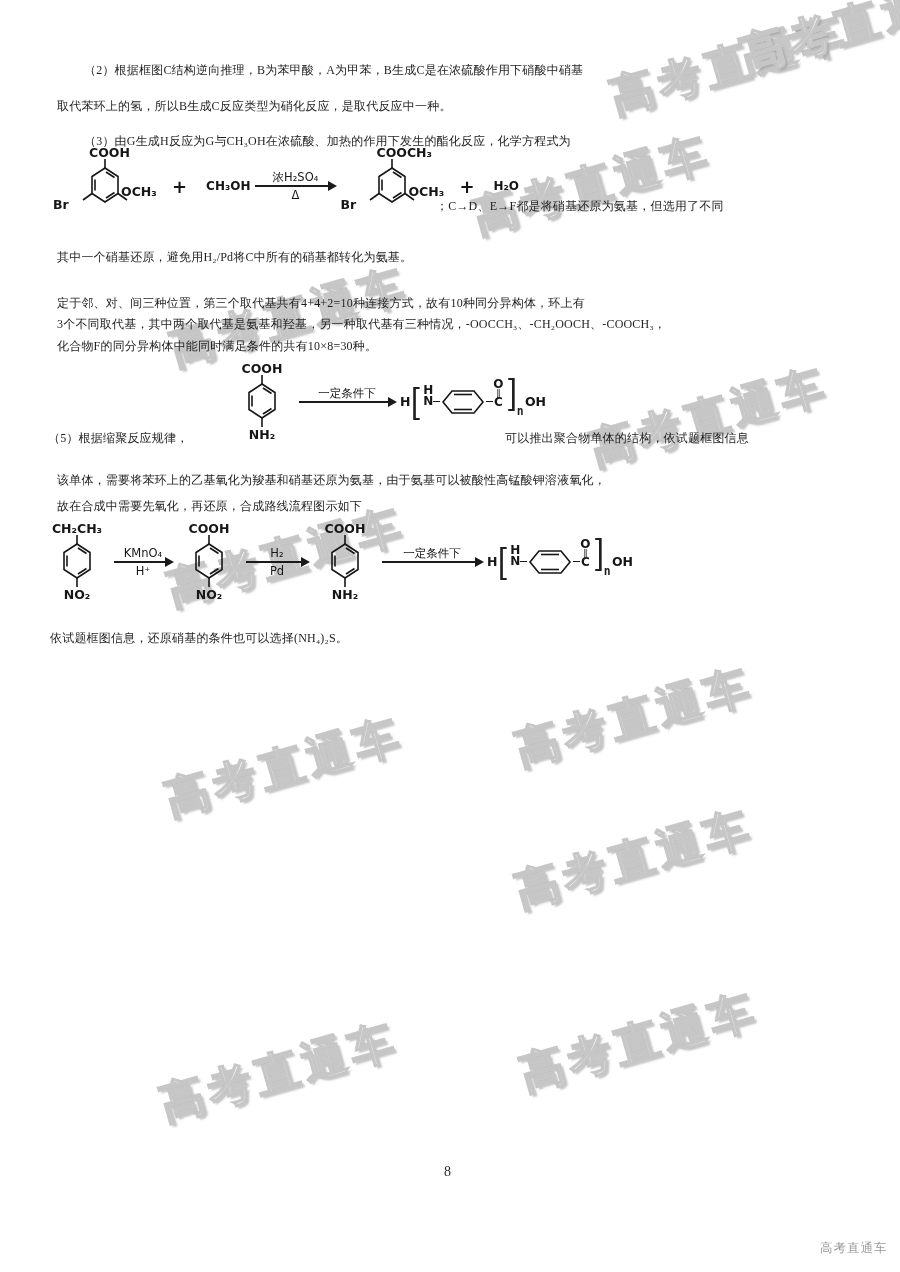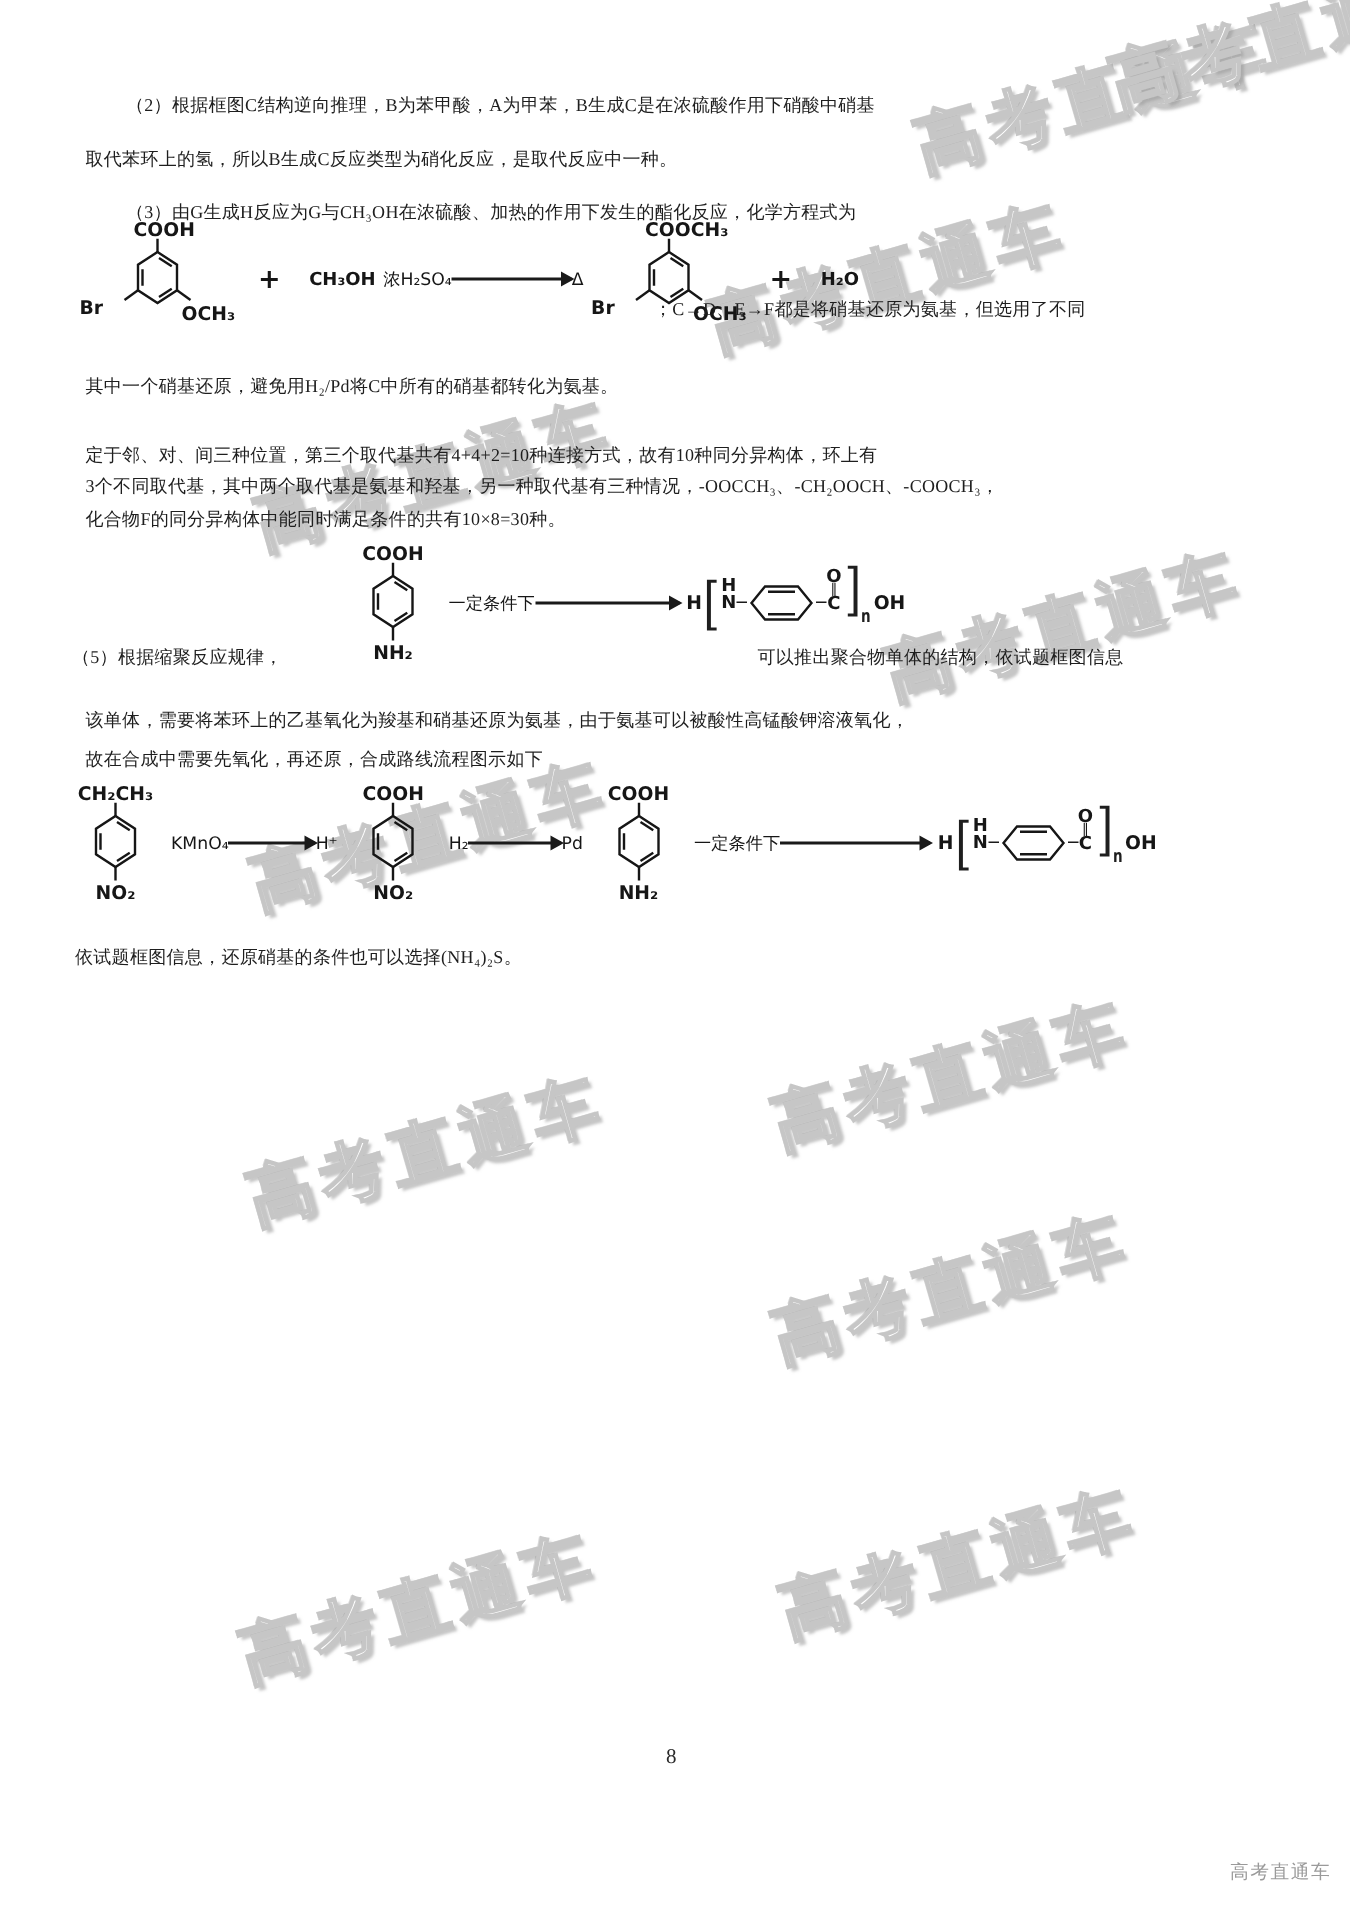--- a/index.html
+++ b/index.html
@@ -21,26 +21,26 @@
   .flabel,.reagent,.plus,.pend,.stack,.alabel{font-family:"DejaVu Sans",sans-serif;color:#161616;}
   .reagent{font-weight:bold;font-size:12px;margin-left:12px;}
   .plus{font-weight:bold;font-size:18px;padding:0 2px;}
   svg.hex line, svg.hex polygon{stroke:#161616;}
   
   .mol3{position:relative;width:112px;height:80px;flex:0 0 auto;}
   .mol3 svg{position:absolute;left:28px;top:13px;}
   .mol3 .flabel{position:absolute;font-size:12.5px;font-weight:bold;white-space:nowrap;}
   .mol3 .top{left:36px;top:-1px;}
   .mol3 .bl{left:0px;top:51px;}
-  .mol3 .br{left:68px;top:55px;}
+  .mol3 .br{left:68px;top:38px;}
   
   .molv{display:flex;flex-direction:column;align-items:center;flex:0 0 auto;width:64px;}
   .molv .flabel{font-size:12.5px;font-weight:bold;white-space:nowrap;line-height:13px;}
   
-  .rxnarrow{display:flex;flex-direction:row;align-items:center;flex:0 0 auto;}
+  .rxnarrow{display:flex;flex-direction:column;align-items:center;flex:0 0 auto;}
   .alabel{font-size:11.5px;min-height:14px;line-height:14px;white-space:nowrap;}
   .aline{position:relative;height:2px;background:#1a1a1a;margin:1px 0;}
   .aline::after{content:'';position:absolute;right:-2px;top:-4px;width:0;height:0;
      border-left:9px solid #1a1a1a;border-top:5px solid transparent;border-bottom:5px solid transparent;}
   
   .polymer{display:flex;align-items:center;flex:0 0 auto;}
   .pend{font-size:12.5px;font-weight:bold;}
   .bracket{font-size:38px;font-weight:400;line-height:34px;font-family:"DejaVu Serif",serif;
            transform:scaleX(.75);margin:0 -1px;}
   .bracket sub{font-size:12px;font-family:"DejaVu Sans",sans-serif;font-weight:bold;}

